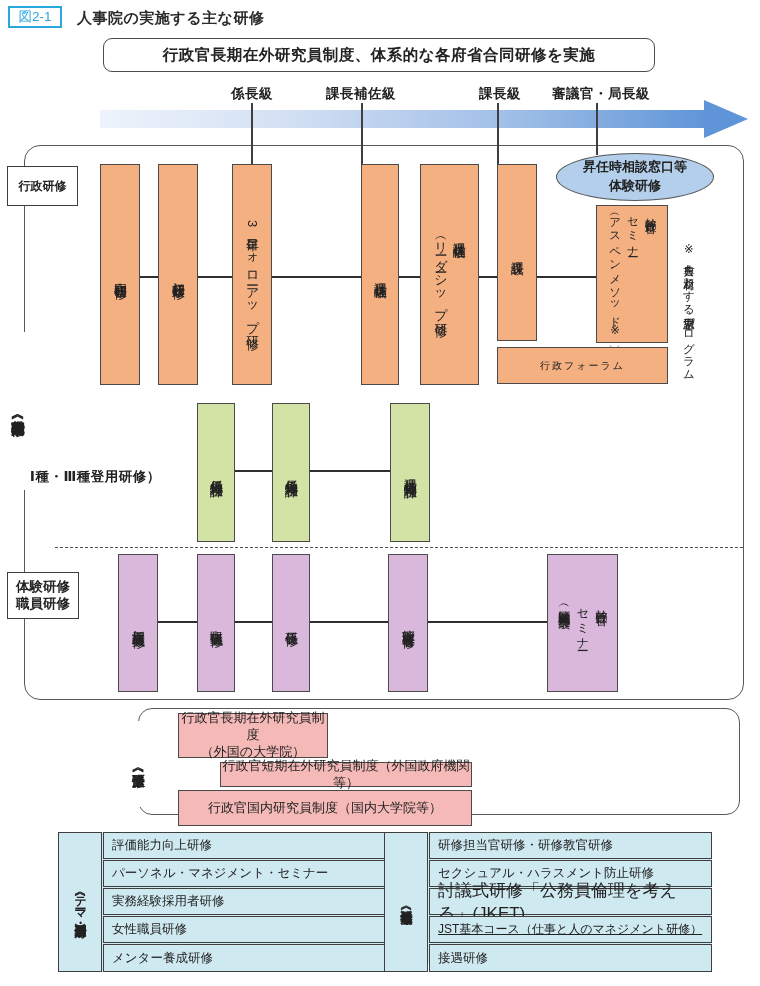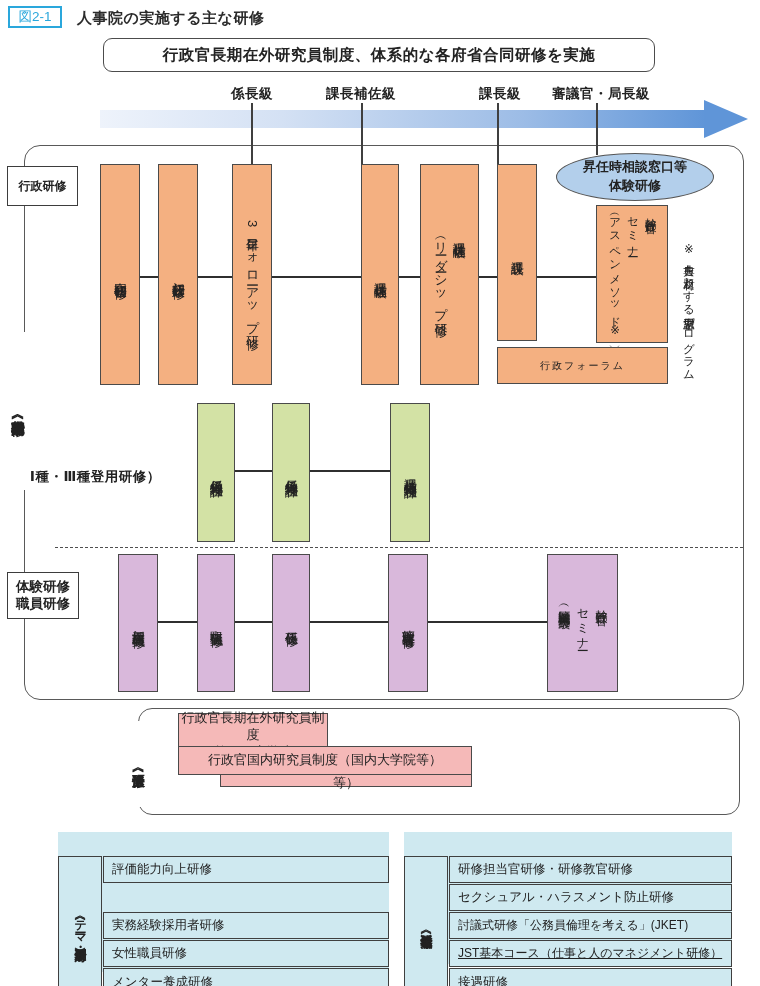--- a/index.html
+++ b/index.html
@@ -43,21 +43,21 @@
   .ellipse{border-radius:50%;background:var(--ellipseblue);border:1.5px solid #555;
     display:flex;align-items:center;justify-content:center;text-align:center;
     font-size:13px;font-weight:bold;white-space:pre-line;line-height:1.45;z-index:2;}
   .note>span{font-size:11.5px;letter-spacing:0;line-height:1.2;}
   .small span{font-size:11.5px;}
   .med span{font-size:12px;}
   .vlabel{background:#fff;z-index:3;}
   .vlabel>span{font-size:13.5px;font-weight:600;letter-spacing:.5px;}
   .inline-label{font-size:13.5px;font-weight:bold;letter-spacing:.5px;}
   .table{background:var(--cellblue);z-index:2;}
-  .cell{position:absolute;border:1.2px solid #3f3f3f;background:var(--cellblue);margin-top:24px;}
+  .cell{position:absolute;border:1.2px solid #3f3f3f;background:var(--cellblue);}
   .rowcell{display:flex;align-items:center;font-size:12.5px;font-weight:500;
     padding:0 4px 0 8px;letter-spacing:0;}
   .hdrcell{display:flex;align-items:center;justify-content:center;}
   .hdrcell>span{writing-mode:vertical-rl;text-orientation:mixed;font-size:12px;
     font-weight:600;letter-spacing:0;line-height:1.1;}
 </style>
 </head>
 <body>
 
 <div class="stage">
@@ -155,36 +155,37 @@
 （管区機関局部長級）</span>
     </div>
 
   <div class="abs bigrect" style="left:138px;top:708px;width:602px;height:107px;border-radius:14px;"></div>
   <div class="abs vwrap vlabel" style="left:124px;top:721px;width:28px;height:86px;">
     <span style="font-size:13px;">《派遣研修》</span>
     </div>
   <div class="abs hbox pinkbox" style="left:178px;top:713px;width:150px;height:45px;">行政官長期在外研究員制度
 （外国の大学院）</div>
   <div class="abs hbox pinkbox" style="left:220px;top:762px;width:252px;height:25px;">行政官短期在外研究員制度（外国政府機関等）</div>
-  <div class="abs hbox pinkbox" style="left:178px;top:746px;width:294px;height:29px;">行政官国内研究員制度（国内大学院等）</div>
+  <div class="abs hbox pinkbox" style="left:178px;top:790px;width:294px;height:36px;">行政官国内研究員制度（国内大学院等）</div>
 
   <div class="abs table" style="left:58px;top:832px;width:331px;height:140px;">
     <div class="cell hdrcell" style="left:0;top:0;width:44px;height:140px;">
       <span>《テーマ別・対象者別研修》</span>
       </div>
     <div class="cell rowcell" style="left:45px;top:0;width:286px;height:27px;">評価能力向上研修</div>
+    <div class="cell rowcell" style="left:45px;top:28px;width:286px;height:27px;">パーソネル・マネジメント・セミナー</div>
     <div class="cell rowcell" style="left:45px;top:56px;width:286px;height:27px;">実務経験採用者研修</div>
     <div class="cell rowcell" style="left:45px;top:84px;width:286px;height:27px;">女性職員研修</div>
     <div class="cell rowcell" style="left:45px;top:112px;width:286px;height:28px;">メンター養成研修</div>
   </div>
 
-  <div class="abs table" style="left:404px;top:832px;width:328px;height:132px;">
+  <div class="abs table" style="left:384px;top:832px;width:328px;height:132px;">
     <div class="cell hdrcell" style="left:0;top:0;width:44px;height:140px;">
       <span>《指導者養成研修等》</span>
       </div>
     <div class="cell rowcell" style="left:45px;top:0;width:283px;height:27px;">研修担当官研修・研修教官研修</div>
     <div class="cell rowcell" style="left:45px;top:28px;width:283px;height:27px;">セクシュアル・ハラスメント防止研修</div>
-    <div class="cell rowcell" style="left:45px;top:56px;width:283px;height:27px;font-size:12px;">討議式研修「公務員倫理を考える」(JKET)</div>
+    <div class="cell rowcell" style="left:45px;top:56px;width:283px;height:27px;font-size:17px;">討議式研修「公務員倫理を考える」(JKET)</div>
     <div class="cell rowcell" style="left:45px;top:84px;width:283px;height:27px;font-size:12px;text-decoration:underline;">JST基本コース（仕事と人のマネジメント研修）</div>
     <div class="cell rowcell" style="left:45px;top:112px;width:283px;height:28px;">接遇研修</div>
   </div>
 
 </div>
 
 </body></html>

